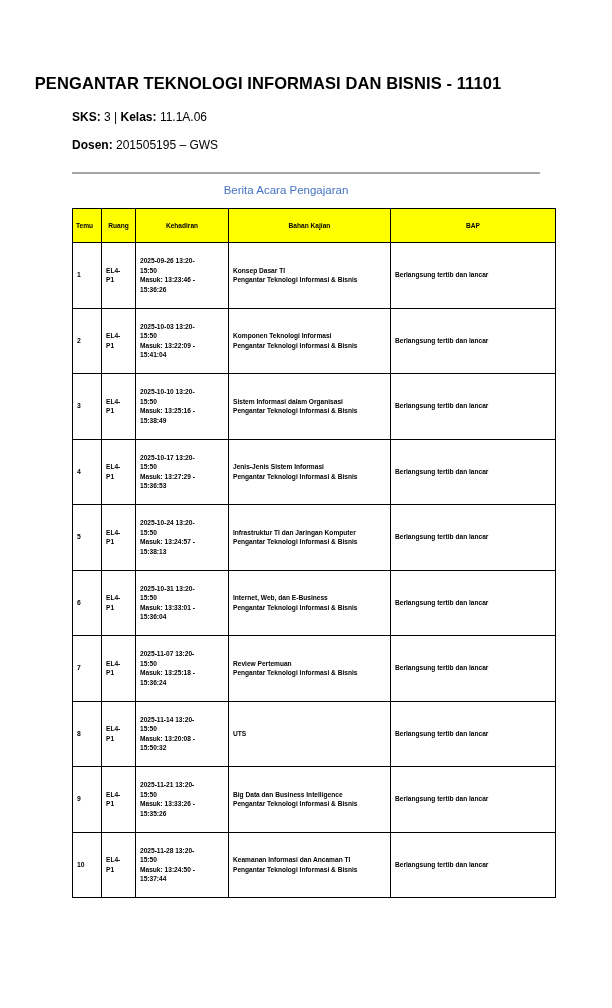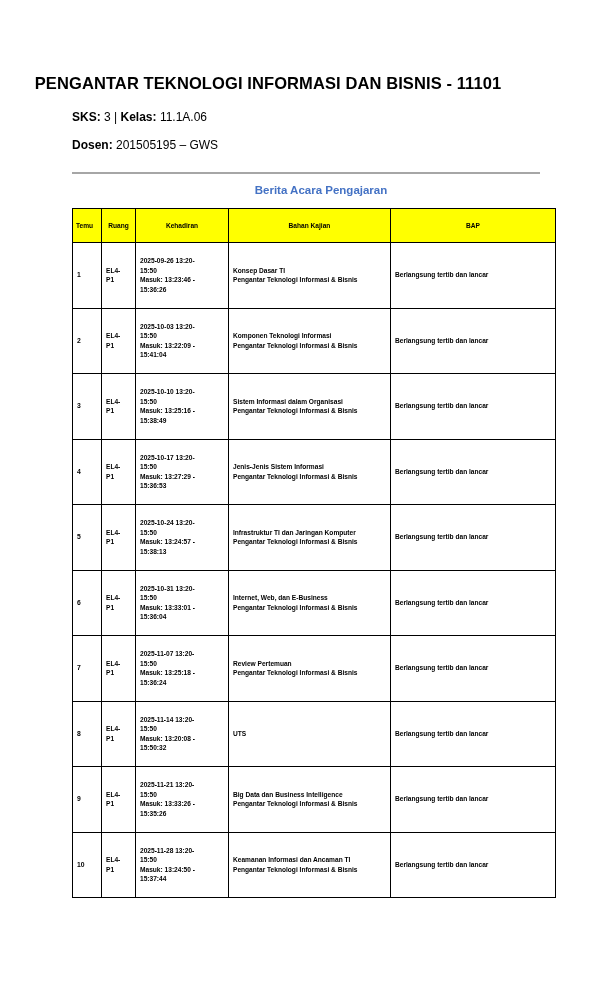--- a/index.html
+++ b/index.html
@@ -2,21 +2,21 @@
 <html><head>
 <meta charset="utf-8">
 <style>
   html, body { margin: 0; padding: 0; background: #ffffff; }
   body { width: 612px; height: 1008px; position: relative; font-family: "Liberation Sans", sans-serif; color: #000; overflow: hidden; }
   .title { position: absolute; top: 74px; left: 0; width: 536px; text-align: center; font-size: 16.5px; font-weight: bold; letter-spacing: 0.1px; }
   .meta1 { position: absolute; top: 110px; left: 72px; font-size: 12px; }
   .meta2 { position: absolute; top: 138px; left: 72px; font-size: 12px; }
   .meta1 b, .meta2 b { font-weight: bold; }
   .divider { position: absolute; top: 172px; left: 72px; width: 468px; height: 2px; background: #a6a6a6; }
-  .subtitle { position: absolute; top: 184px; left: 0; width: 572px; text-align: center; font-size: 11.5px; font-weight: bold; color: #4472c4; margin-left: 35px; }
+  .subtitle { position: absolute; top: 184px; left: 0; width: 572px; text-align: center; font-size: 11.5px; font-weight: normal; color: #4472c4; }
   table { position: absolute; top: 208px; left: 72px; width: 483px; border-collapse: collapse; table-layout: fixed; }
   th, td { border: 1.5px solid #000; font-size: 6.6px; vertical-align: middle; padding: 0 4px; line-height: 1.45; }
   th { background: #ffff00; height: 33px; font-weight: bold; text-align: center; }
   th.temu { text-align: left; padding-left: 3px; }
   td { height: 64.5px; font-weight: bold; }
   td.num { font-size: 6.8px; }
   .line { display: block; }
 </style>
 </head>
 <body>

